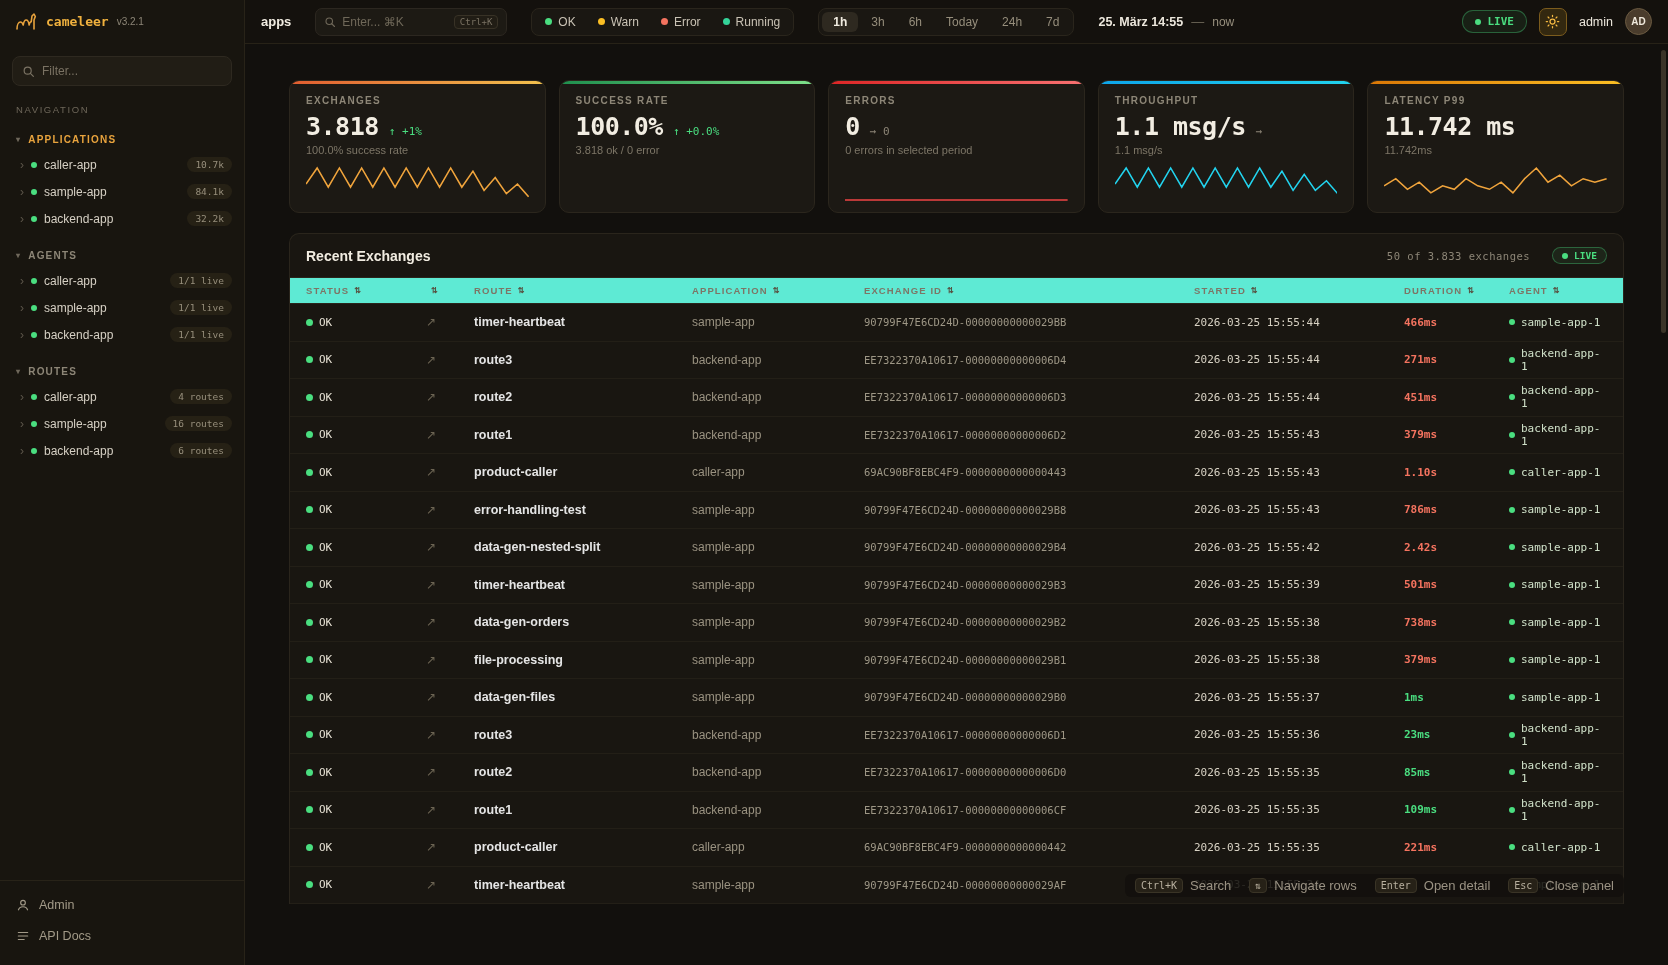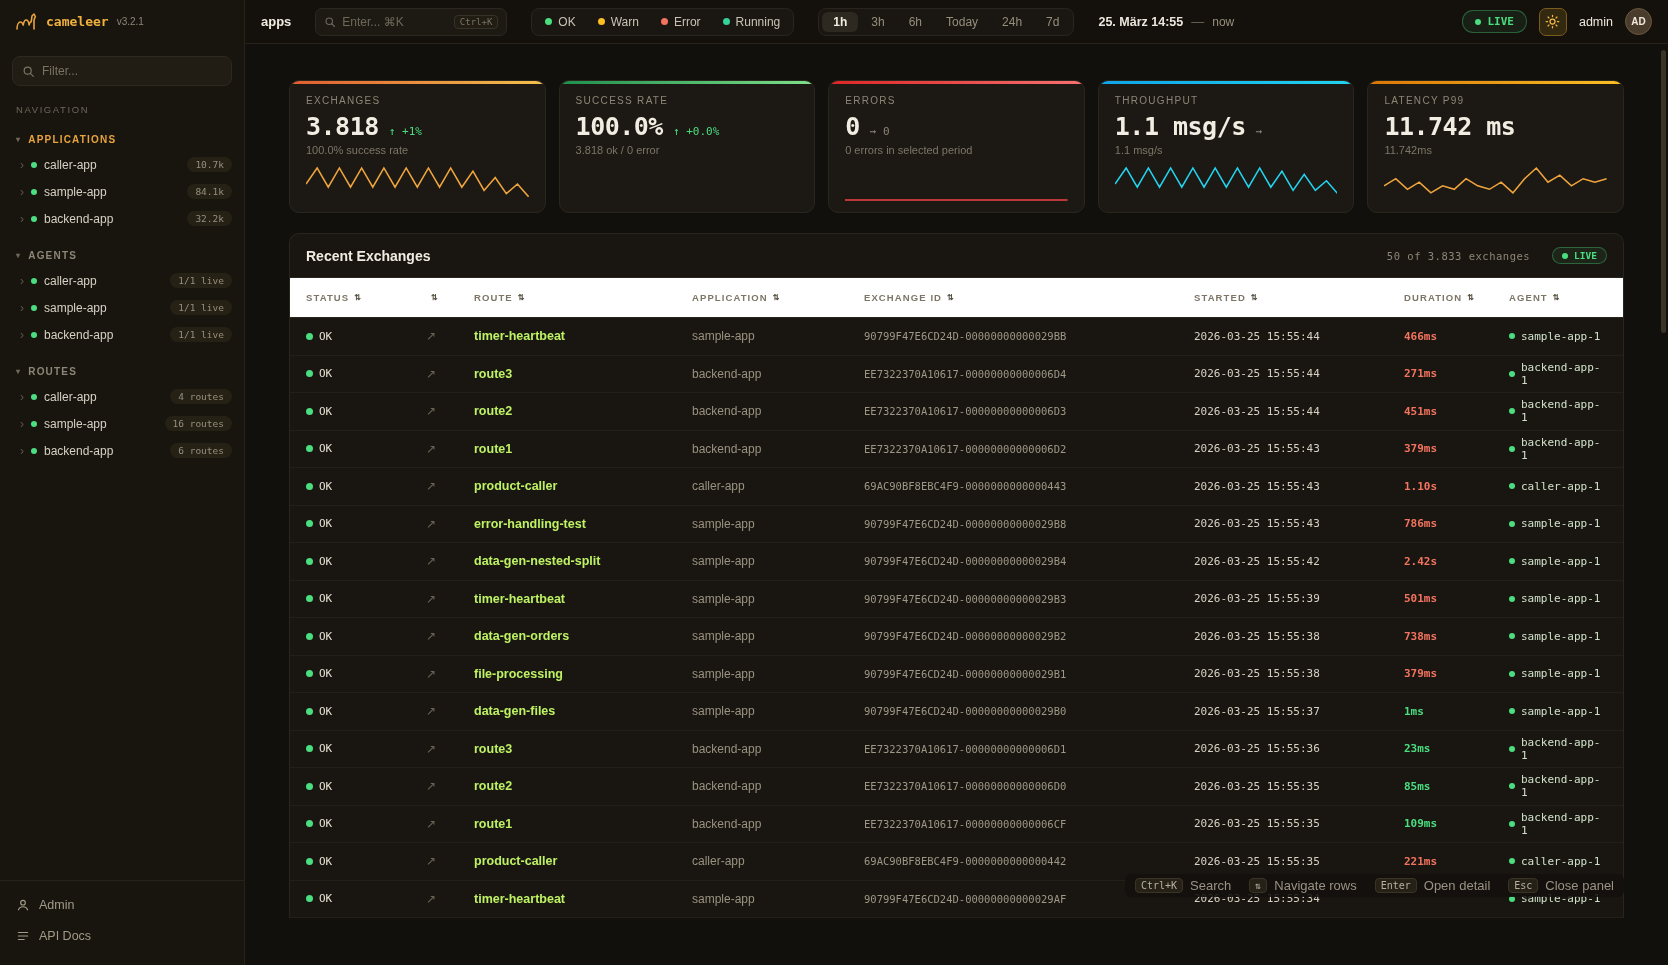--- a/index.html
+++ b/index.html
@@ -108,21 +108,21 @@
 
   .content { flex:1; min-height:0; padding:36px 44px 0; position:relative; overflow:hidden; }
 
   
   .stats-row { display:grid; grid-template-columns:repeat(5,1fr); gap:13px; }
   .card {
     position:relative; background:#1c1914; border:1px solid #2b261d; border-radius:10px;
     height:133px; padding:14px 16px 10px; overflow:hidden; display:flex; flex-direction:column;
   }
   .card-top { position:absolute; top:0; left:0; right:0; height:3px; background:linear-gradient(90deg, var(--g1,#555), var(--g2,#999)); }
-  .card-title { font-size:10px; letter-spacing:1.3px; color:#8d8677; font-weight:400; }
+  .card-title { font-size:10px; letter-spacing:1.3px; color:#8d8677; font-weight:700; }
   .value-row { display:flex; align-items:baseline; gap:10px; margin-top:6px; }
   .value { font-size:25px; font-weight:bold; color:#f2ede2; letter-spacing:-0.5px; }
   .trend { font-size:11px; }
   .trend-up { color:#4ade80; }
   .trend-flat { color:#8d8677; }
   .card-sub { font-size:11px; color:#7d7667; margin-top:3px; }
   .spark { margin-top:auto; width:100%; height:40px; display:block; }
   .spark polyline { fill:none; stroke:var(--accent,#e8a33d); stroke-width:1.5; }
 
   
@@ -130,29 +130,29 @@
     margin-top:20px; background:#191611; border:1px solid #2a251c; border-radius:10px 10px 0 0;
     border-bottom:none; display:flex; flex-direction:column;
   }
   .table-header { display:flex; align-items:center; padding:13px 16px; }
   .table-title { font-size:14px; font-weight:bold; color:#f1ece1; }
   .table-header-right { margin-left:auto; display:flex; align-items:center; gap:22px; }
   .table-summary { font-family:"DejaVu Sans Mono", monospace; font-size:10.5px; color:#8d8677; letter-spacing:0.5px; }
   .live-badge.small { padding:2px 9px; font-size:9.5px; }
   .grid-row { display:grid; grid-template-columns:120px 48px 218px 172px 330px 210px 105px 1fr; align-items:center; padding:0 16px; }
   .col-headers {
-    height:41px; background:#ffffff; border-top:1px solid #2a251c; border-bottom:1px solid #2a251c;
+    height:27px; background:#5eead4; border-top:1px solid #2a251c; border-bottom:1px solid #2a251c;
   }
   .col-h { display:flex; align-items:center; gap:5px; font-size:9.5px; letter-spacing:1.1px; color:#7d7566; font-weight:600; cursor:pointer; }
   .sort-glyph { font-size:8px; color:#575040; }
   .trow { height:37.5px; border-bottom:1px solid #231f17; cursor:pointer; }
   .cell { display:flex; align-items:center; gap:6px; min-width:0; }
   .st { font-size:11px; color:#e6e1d4; }
   .arrow-cell { color:#6b6352; font-size:12px; justify-content:flex-start; }
-  .route { font-size:12.5px; font-weight:600; color:#bef264; }
+  .route { font-size:12.5px; font-weight:600; color:#e5e5e5; }
   .app { font-size:12px; color:#9a9281; }
   .exid { font-size:10.5px; color:#9e9786; }
   .started { font-size:11px; color:#d8d2c4; }
   .duration { font-size:11px; font-weight:bold; }
   .duration.slow { color:#f4735f; }
   .duration.fast { color:#4ade80; }
   .agent { font-size:11px; color:#cfe0c8; }
 
   
   .hints {

